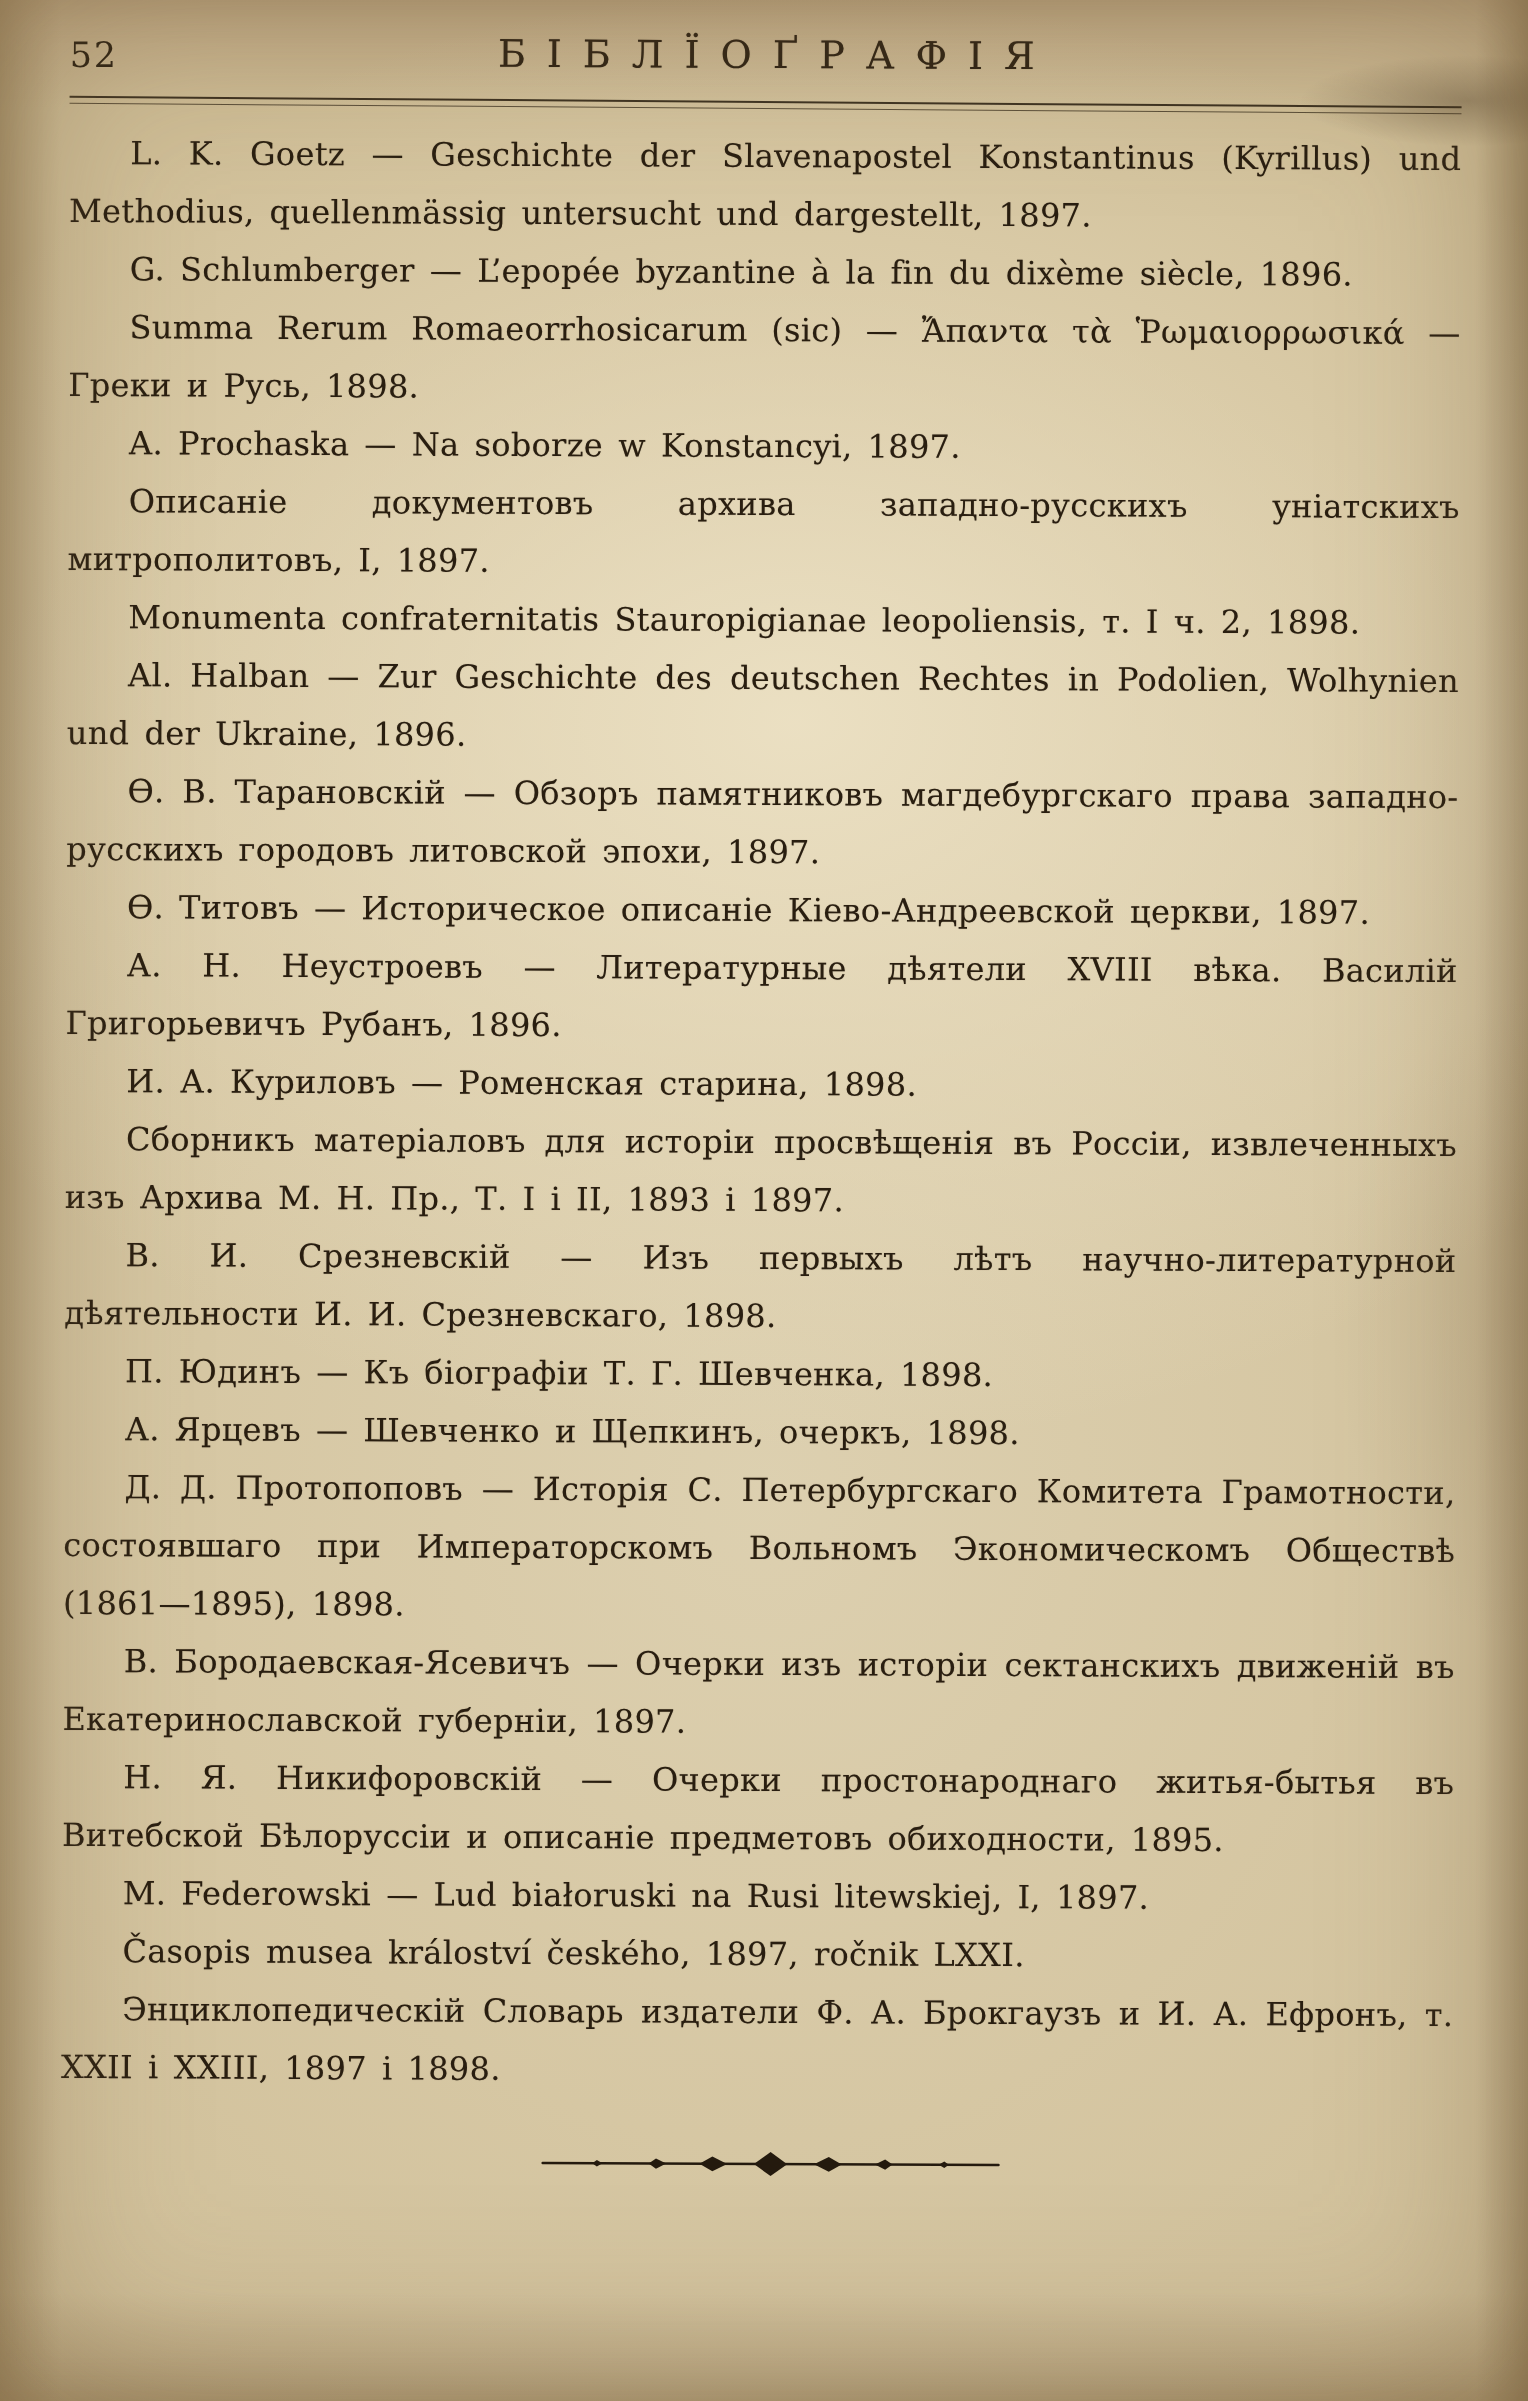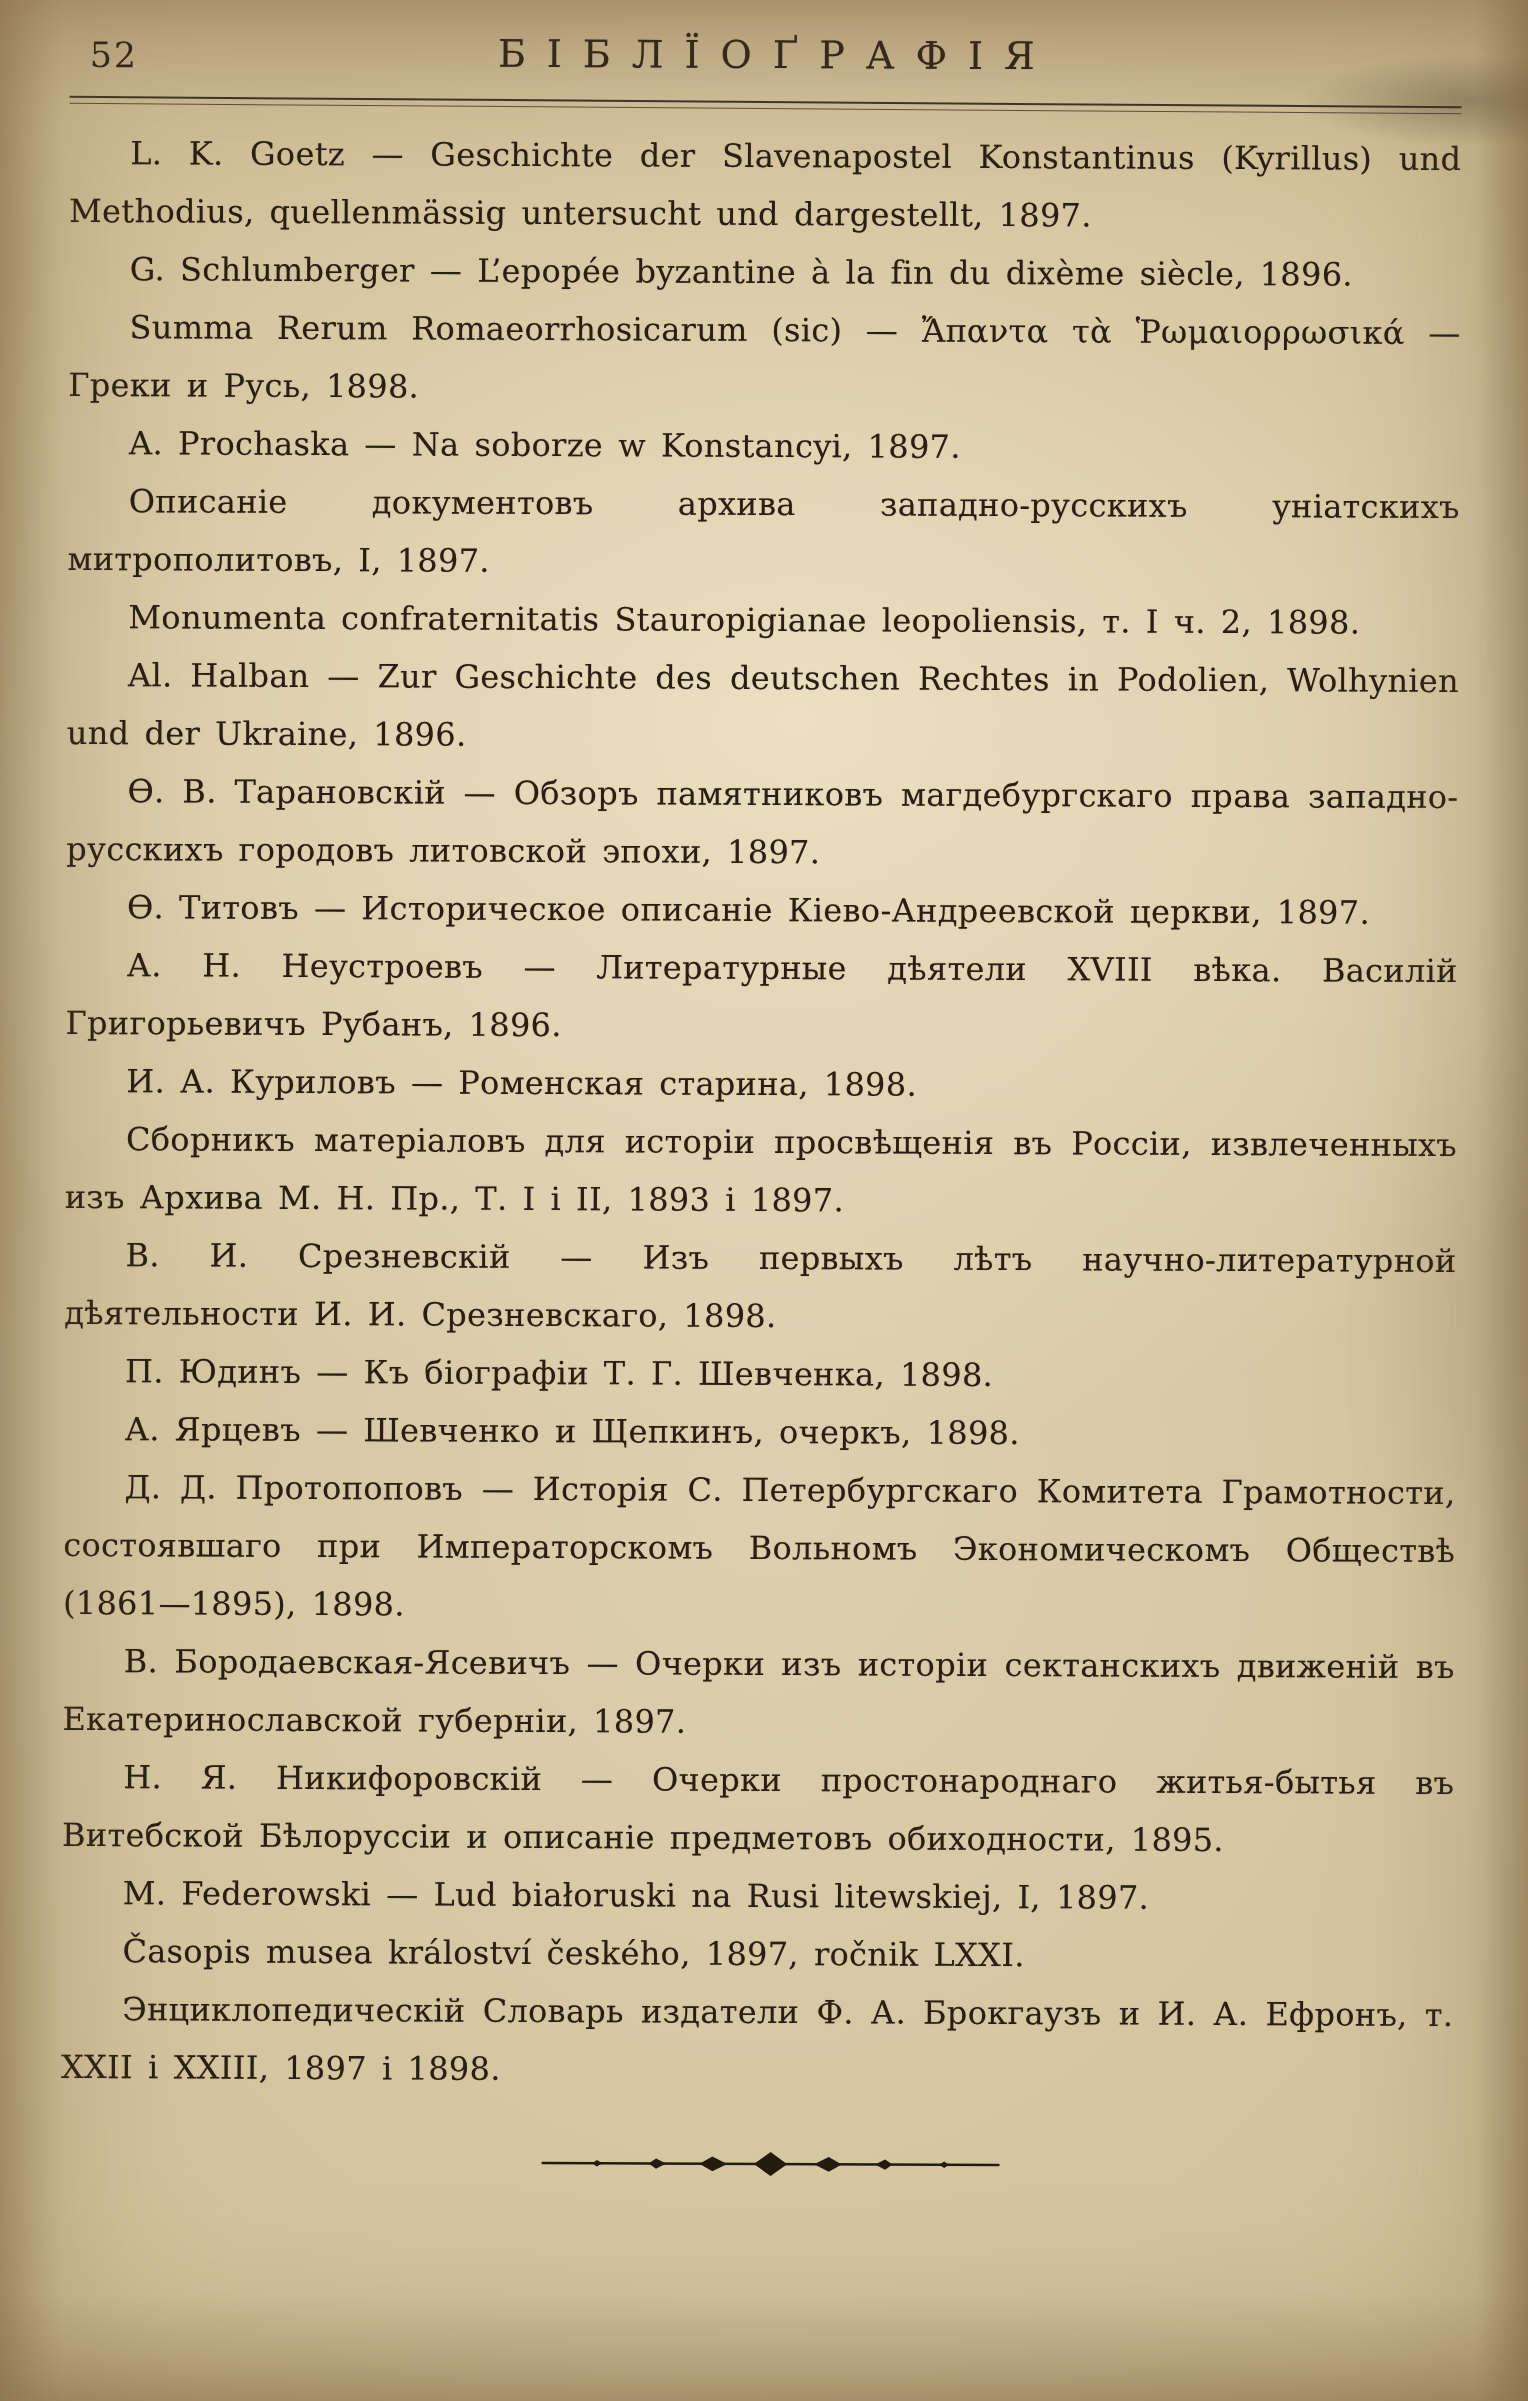--- a/index.html
+++ b/index.html
@@ -45,21 +45,20 @@
     color: #281e10;
   }
   header.page-head {
     position: relative;
     height: 63px;
     padding-top: 35px;
   }
   .pagenum {
     font-size: 35px;
     letter-spacing: 1.8px;
-    margin-left: 20px;
   }
   .title {
     position: absolute;
     left: 50%;
     top: 30px;
     transform: translateX(-48%);
     font-size: 38px;
     letter-spacing: 21px;
     white-space: nowrap;
     color: #2b2012;

